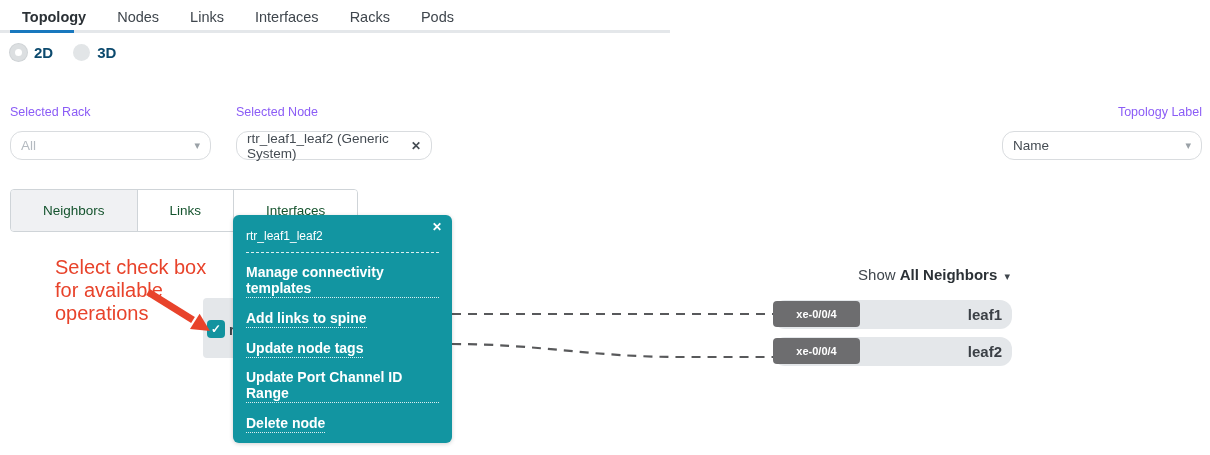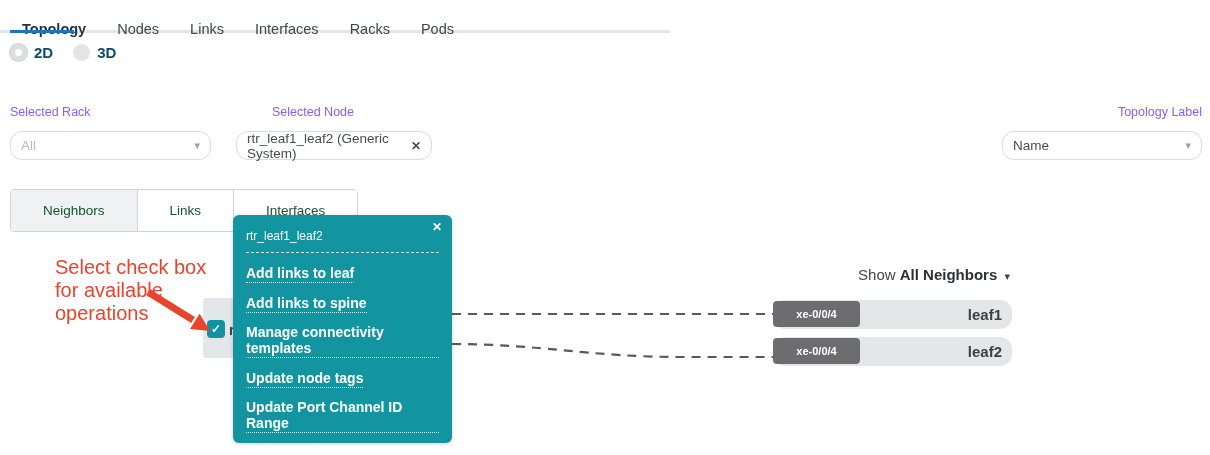--- a/index.html
+++ b/index.html
@@ -3,21 +3,21 @@
 <meta charset="utf-8">
 <style>
   * { margin:0; padding:0; box-sizing:border-box; }
   html,body { background:#fff; }
   body { font-family:"Liberation Sans", sans-serif; }
   .page { position:relative; width:1210px; height:455px; background:#fff; overflow:hidden; }
 
   
   .tabbar { position:absolute; left:0; top:0; width:670px; height:33px;
             border-bottom:3px solid #e4e7ea; display:flex; gap:31px; padding-left:22px; }
-  .tab { font-size:14.5px; color:#3f464d; padding-top:21px; position:relative; cursor:pointer; white-space:nowrap; }
+  .tab { font-size:14.5px; color:#3f464d; padding-top:9px; position:relative; cursor:pointer; white-space:nowrap; }
   .tab.active { font-weight:bold; color:#2b3136; }
   .tab.active::after { content:""; position:absolute; left:-12px; width:64px; bottom:-3px; height:3px; background:#1878be; }
 
   
   .radio-row { position:absolute; left:10px; top:44px; display:flex; align-items:center; gap:20px; }
   .radio-opt { display:flex; align-items:center; gap:7px; }
   .radio { width:17px; height:17px; border-radius:50%; }
   .radio.sel { background:#fff; border:5px solid #dcdfe1; box-shadow:0 0 0 1px #cfd3d6; }
   .radio.unsel { background:#e2e5e7; }
   .radio-label { font-size:15px; font-weight:bold; color:#0c4a6e; }
@@ -98,21 +98,21 @@
       <span class="radio-label">3D</span>
     </div>
   </div>
 
   <div class="field-label" style="left:10px;">Selected Rack</div>
   <div class="select-box" style="left:10px; width:201px;">
     <span class="placeholder">All</span>
     <span class="caret">▾</span>
   </div>
 
-  <div class="field-label" style="left:236px;margin-left:36px;">Selected Node</div>
+  <div class="field-label" style="left:236px;">Selected Node</div>
   <div class="select-box" style="left:236px; width:196px;">
     <span class="value-text">rtr_leaf1_leaf2 (Generic System)</span>
     <span class="chip-clear">✕</span>
   </div>
 
   <div class="field-label" style="right:8px; text-align:right;">Topology Label</div>
   <div class="select-box" style="left:1002px; width:200px;gap:16px;">
     <span class="value-text">Name</span>
     <span class="caret">▾</span>
   </div>
@@ -147,23 +147,22 @@
   <div class="show-ctl">
     <span>Show</span>
     <b>All Neighbors</b>
     <span class="caret">▾</span>
   </div>
 
   <div class="ctx">
     <span class="ctx-close">✕</span>
     <div class="ctx-title">rtr_leaf1_leaf2</div>
     <hr class="ctx-sep">
-    <div class="ctx-item"><span>Add links to leaf</span></div>
+    <div class="ctx-item"><span>Manage connectivity templates</span></div>
     <div class="ctx-item"><span>Add links to spine</span></div>
-    <div class="ctx-item"><span>Manage connectivity templates</span></div>
     <div class="ctx-item"><span>Update node tags</span></div>
     <div class="ctx-item"><span>Update Port Channel ID Range</span></div>
     <div class="ctx-item"><span>Delete node</span></div>
   </div>
 
   <div class="annot">
     <div>Select check box</div>
     <div>for available</div>
     <div>operations</div>
   </div>

